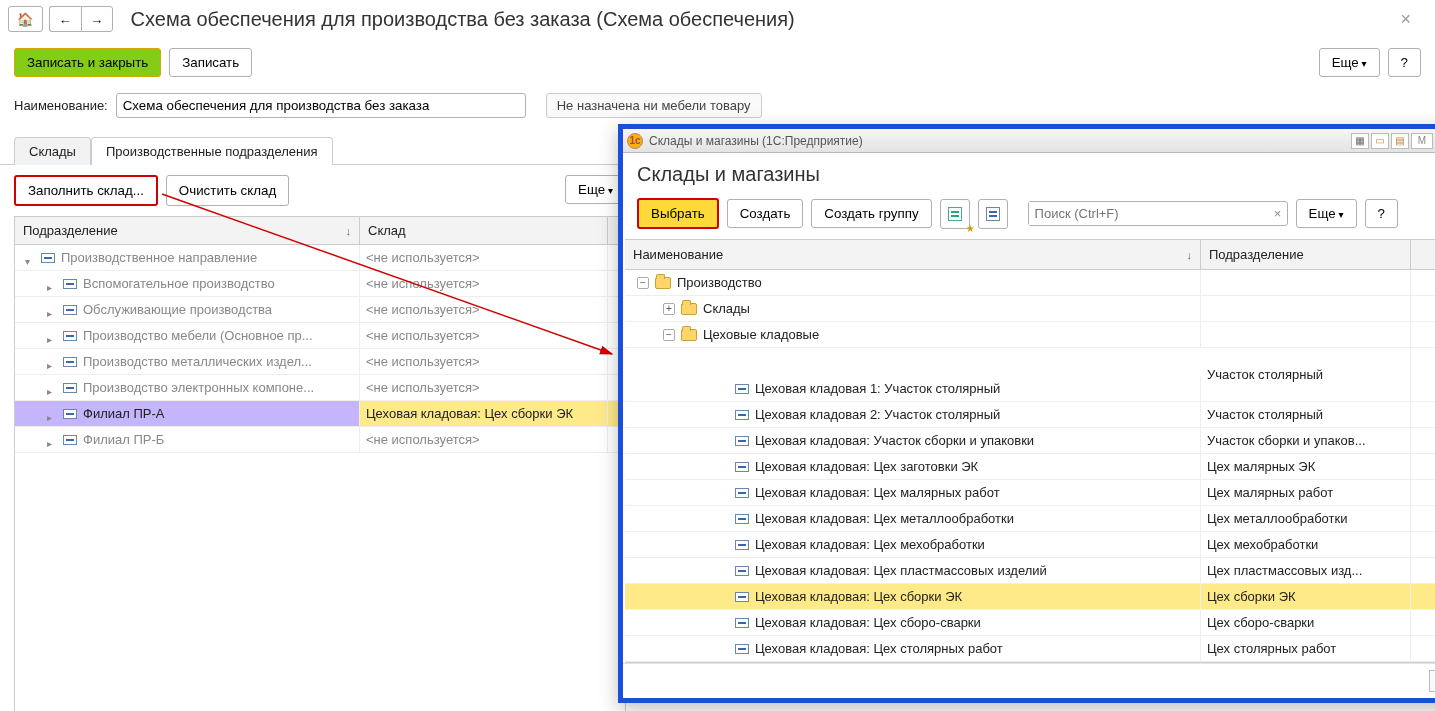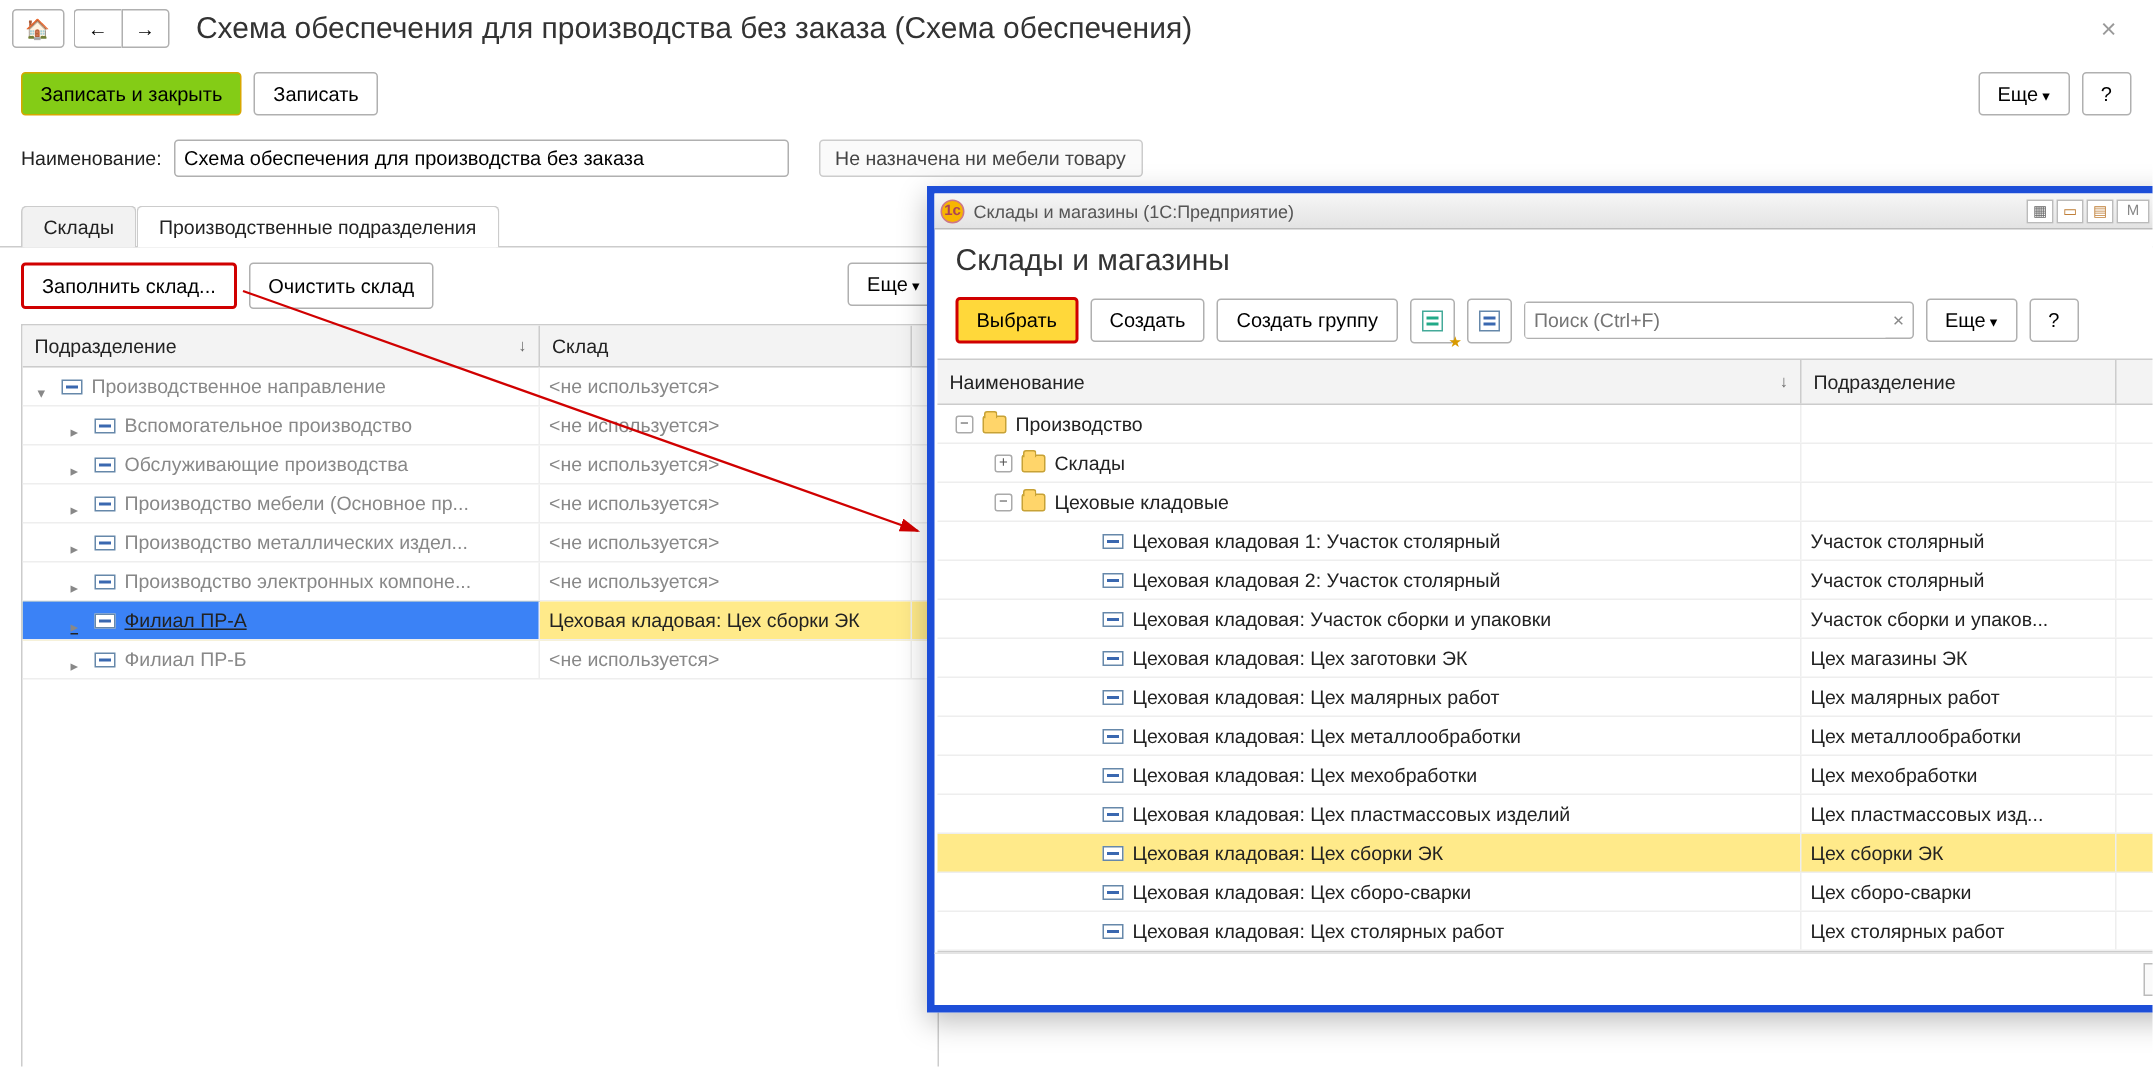--- a/index.html
+++ b/index.html
@@ -32,38 +32,38 @@
   .subtoolbar .right { margin-left:auto; }
   
   
   .grid { border:1px solid #ccc; height:504px; overflow:auto; }
   .grid-head, .grid-row { display:grid; grid-template-columns: 345px 248px; }
   .grid-head { background:#f3f3f3; border-bottom:1px solid #ccc; }
   .grid-head .cell { padding:6px 8px; border-right:1px solid #ccc; display:flex; align-items:center; justify-content:space-between; }
   .grid-row { border-bottom:1px solid #eee; }
   .grid-row .cell { padding:5px 6px; border-right:1px solid #eee; white-space:nowrap; overflow:hidden; text-overflow:ellipsis; display:flex; align-items:center; gap:6px; }
   .grid-row.selected { background:#ffea8a; }
-  .grid-row.selected .cell:first-child { background:#3b82f6;text-decoration:underline; }
+  .grid-row.selected .cell:first-child { background:#c4b5fd; }
   .expander { display:inline-block; width:10px; height:10px; color:#888; }
   .expander::before { content:"▸"; font-size:10px; }
   .expander.open::before { content:"▾"; }
   .minus { display:inline-block; width:14px; height:10px; background:#fff; border:1px solid #68a; position:relative; }
   .minus::after { content:""; position:absolute; left:2px; right:2px; top:3px; height:2px; background:#3a68b0; }
   .gray-label { color:#888; }
   .left-panel { width:612px; margin:0 14px; }
 
   
   .dialog { position:absolute; left:618px; top:124px; width:940px; border:5px solid #1d4ed8; background:#fff; box-shadow:0 6px 18px rgba(0,0,0,.25); }
   .dialog-titlebar { display:flex; align-items:center; background:linear-gradient(#f6f6f6,#e3e3e3); border-bottom:1px solid #bbb; height:24px; padding:0 4px; gap:6px; font-size:12px; color:#555; }
   .dialog-titlebar .app-icon { width:16px; height:16px; background:#f7b500; border-radius:50%; display:inline-flex; align-items:center; justify-content:center; font-size:10px; color:#a45; font-weight:bold; border:1px solid #c78; }
   .dialog-titlebar .tb-right { margin-left:auto; display:flex; gap:2px; }
   .dialog-titlebar .tb-btn { width:18px; height:16px; border:1px solid #bbb; background:#fff; display:inline-flex; align-items:center; justify-content:center; font-size:10px; color:#666; cursor:pointer; }
   .dialog-title { font-size:20px; padding:10px 14px 6px; color:#333; }
   .dialog-toolbar { display:flex; align-items:center; gap:8px; padding:6px 14px 10px; }
-  .dialog-toolbar .searchbox { display:flex; align-items:center; border:1px solid #b0b0b0; border-radius:3px; width:260px; }
+  .dialog-toolbar .searchbox { margin-left:12px; display:flex; align-items:center; border:1px solid #b0b0b0; border-radius:3px; width:260px; }
   .dialog-toolbar .searchbox input { border:none; outline:none; padding:4px 6px; flex:1; font-size:13px; }
   .dialog-toolbar .searchbox .clr { width:18px; text-align:center; color:#888; cursor:pointer; }
 
   
   .dgrid { border-top:1px solid #ccc; border-bottom:1px solid #ccc; margin:0 2px; }
   .dgrid-head, .dgrid-row { display:grid; grid-template-columns: 576px 210px; }
   .dgrid-head { background:#f3f3f3; border-bottom:1px solid #ccc; }
   .dgrid-head .cell { padding:7px 8px; border-right:1px solid #ccc; display:flex; align-items:center; justify-content:space-between; }
   .dgrid-row { border-bottom:1px solid #eee; }
   .dgrid-row .cell { padding:5px 6px; border-right:1px solid #eee; white-space:nowrap; overflow:hidden; text-overflow:ellipsis; display:flex; align-items:center; gap:6px; }
@@ -306,21 +306,21 @@
           <div class="cell" style="padding-left: 38px;">
             <span class="expcircle">−</span>
             <span class="folder"></span>
             <span>Цеховые кладовые</span>
           </div>
           <div class="cell">
             <span></span>
           </div>
         </div>
         <div class="dgrid-row">
-          <div class="cell" style="padding-left: 64px;">
+          <div class="cell" style="padding-left: 64px; margin-top: 28px;">
             <span style="width: 40px; display: inline-block;"></span>
             <span class="minus"></span>
             <span>Цеховая кладовая 1: Участок столярный</span>
           </div>
           <div class="cell">
             <span>Участок столярный</span>
           </div>
         </div>
         <div class="dgrid-row">
           <div class="cell" style="padding-left: 64px;">
@@ -342,21 +342,21 @@
             <span>Участок сборки и упаков...</span>
           </div>
         </div>
         <div class="dgrid-row">
           <div class="cell" style="padding-left: 64px;">
             <span style="width: 40px; display: inline-block;"></span>
             <span class="minus"></span>
             <span>Цеховая кладовая: Цех заготовки ЭК</span>
           </div>
           <div class="cell">
-            <span>Цех магазины ЭК</span>
+            <span>Цех малярных ЭК</span>
           </div>
         </div>
         <div class="dgrid-row">
           <div class="cell" style="padding-left: 64px;">
             <span style="width: 40px; display: inline-block;"></span>
             <span class="minus"></span>
             <span>Цеховая кладовая: Цех малярных работ</span>
           </div>
           <div class="cell">
             <span>Цех малярных работ</span>

